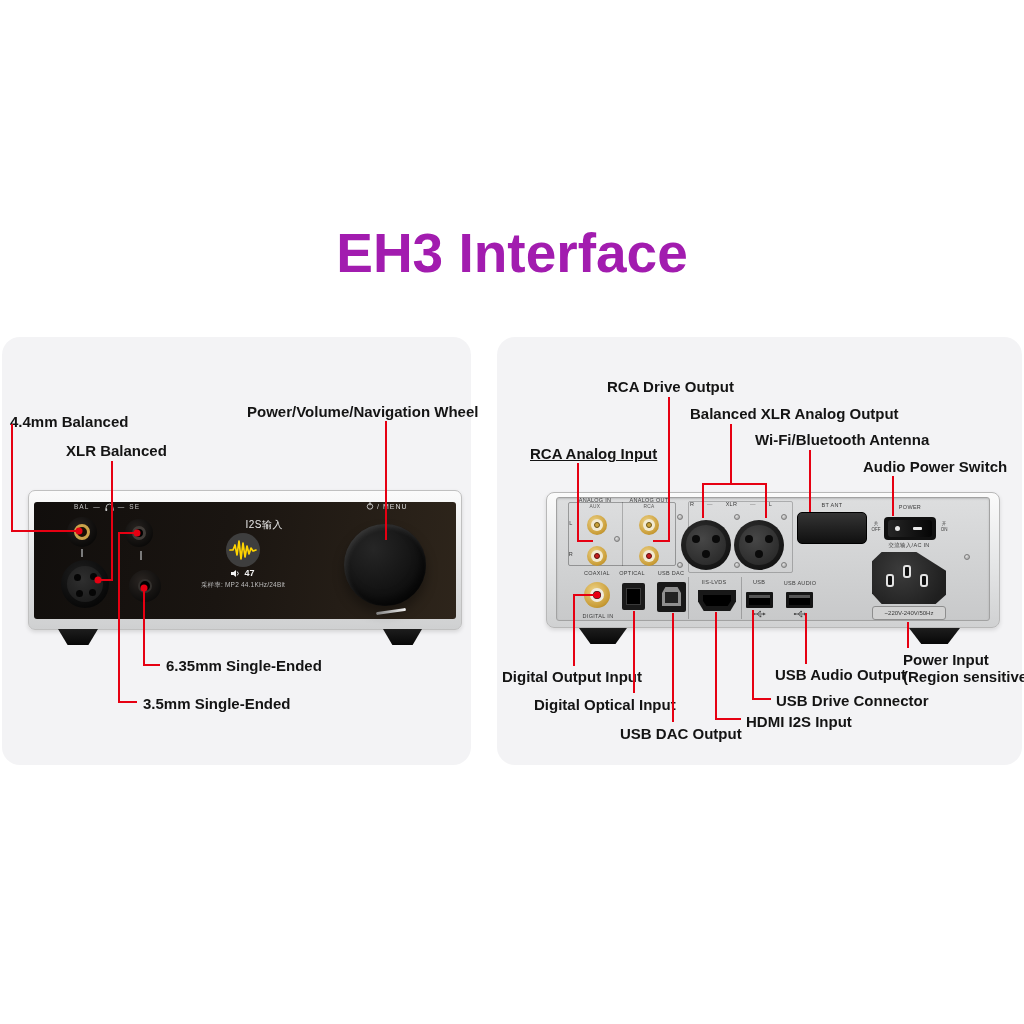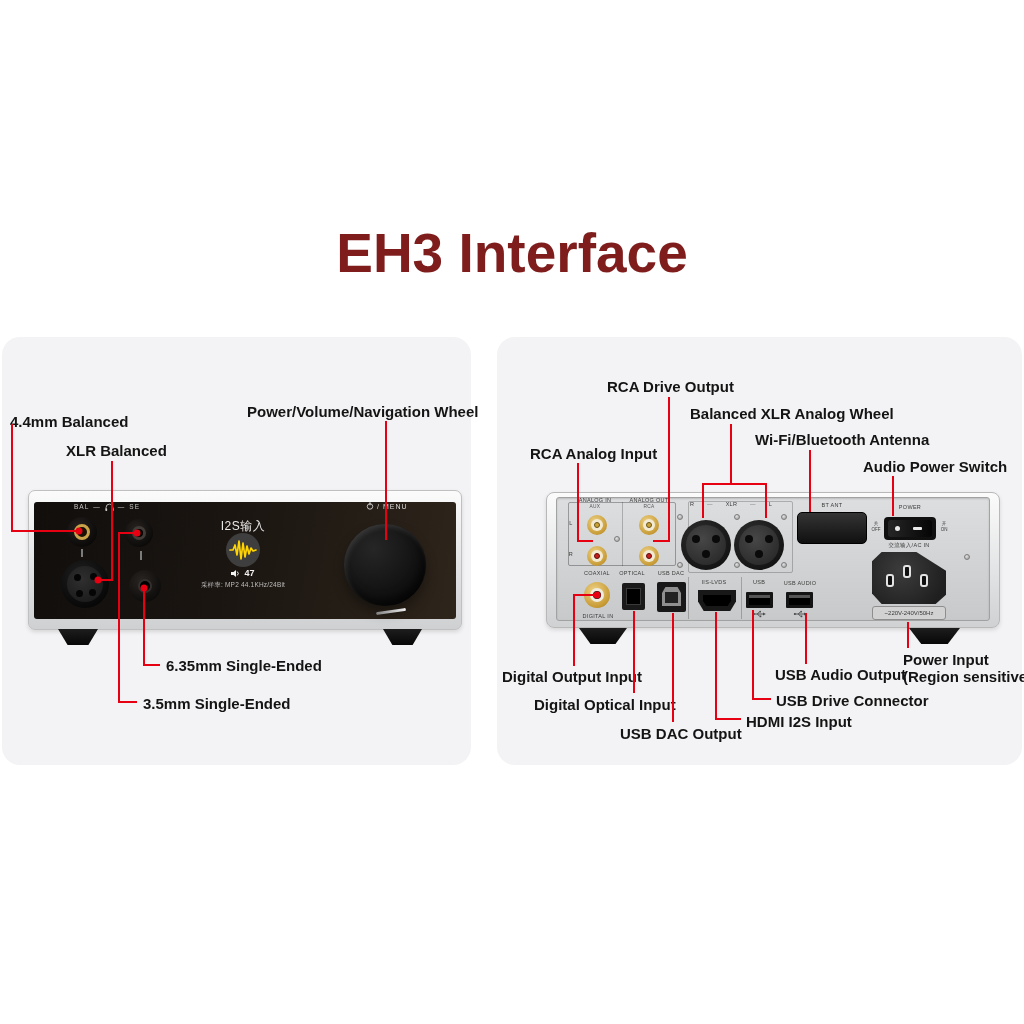--- a/index.html
+++ b/index.html
@@ -28,21 +28,21 @@
   .xlr .h{position:absolute;width:8px;height:8px;border-radius:50%;background:#0a0a0a;}
   .prong{position:absolute;width:4px;height:9px;background:#101010;border:2px solid #e3e3e3;border-radius:3px;}
   .divline{position:absolute;background:rgba(0,0,0,.22);}
   .onoff{position:absolute;font:500 4.5px/5.5px "Liberation Sans",sans-serif;color:#3b3b3b;text-align:center;}
 </style>
 </head>
 <body>
 
 <div id="canvas">
 
-  <div class="abs" style="left:0;top:221px;width:1024px;text-align:center;font-size:55px;font-weight:700;color:#7f1d1d;letter-spacing:0;">EH3 Interface</div>
+  <div class="abs" style="left:0;top:221px;width:1024px;text-align:center;font-size:55px;font-weight:700;color:#a21caf;letter-spacing:0;">EH3 Interface</div>
 
   <div class="card" style="left:2px;width:469px;"></div>
   <div class="card" style="left:497px;width:525px;"></div>
 
   <div class="abs" style="left:28px;top:490px;width:434px;height:140px;background:linear-gradient(#fbfbfb,#e2e3e4 55%,#cfd0d1);border:1px solid #c0c0c0;border-radius:7px;box-sizing:border-box;box-shadow:0 2px 4px rgba(0,0,0,.12);"></div>
   <div class="abs" style="left:34px;top:502px;width:422px;height:117px;border-radius:3px;background:linear-gradient(100deg,#110e0c 0%,#1a1511 45%,#2e251b 100%);"></div>
 
   <div class="pmicro" style="left:74px;top:503px;">
     <span>BAL</span>
     <span>—</span>
@@ -77,21 +77,21 @@
   <div class="abs circle" style="left:61px;top:560px;width:48px;height:48px;background:radial-gradient(circle at 40% 32%,#1f1f1f,#060606 80%);"></div>
   <div class="abs circle" style="left:67px;top:566px;width:36px;height:36px;background:radial-gradient(circle at 42% 38%,#2f2f2f,#1b1b1b 80%);"></div>
   <div class="abs circle" style="left:74px;top:574px;width:7px;height:7px;background:#050505;"></div>
   <div class="abs circle" style="left:90px;top:573px;width:7px;height:7px;background:#050505;"></div>
   <div class="abs circle" style="left:76px;top:590px;width:7px;height:7px;background:#050505;"></div>
   <div class="abs circle" style="left:89px;top:589px;width:7px;height:7px;background:#050505;"></div>
 
   <div class="abs circle" style="left:129px;top:570px;width:32px;height:32px;background:radial-gradient(circle at 40% 35%,#2a2522,#0c0b0a 78%);"></div>
   <div class="abs circle" style="left:138px;top:579px;width:14px;height:14px;border:2px solid #33302d;background:#000;box-sizing:border-box;"></div>
 
-  <div class="abs" style="left:203px;top:518px;width:80px;text-align:center;font-size:12px;color:#e9e9e9;letter-spacing:.5px;">I2S输入</div>
+  <div class="abs" style="left:203px;top:518px;width:80px;text-align:right;font-size:10px;color:#e9e9e9;letter-spacing:.5px;">I2S输入</div>
   <div class="abs circle" style="left:226px;top:533px;width:34px;height:34px;background:#3e3e3e;">
     <svg width="34" height="34" viewBox="0 0 34 34" style="position:absolute;left:0;top:0;">
       <polyline points="4,17 7,17 9,12 11,22 13,8 15,26 17,10 19,24 21,13 23,21 25,15 27,18 30,17" stroke="#ffd400" stroke-width="1.7" fill="none" stroke-linejoin="round" stroke-linecap="round"></polyline>
     </svg>
   </div>
   <div class="abs" style="left:213px;top:568px;width:60px;display:flex;justify-content:center;align-items:center;gap:3px;">
     <span style="display:inline-flex;">
       <svg width="10" height="9" viewBox="0 0 10 9">
           <polygon points="0,3 2.5,3 5,1 5,8 2.5,6 0,6" fill="#f2f2f2"></polygon>
           <path d="M6.3 2.6 a2.6 2.6 0 0 1 0 3.8" stroke="#f2f2f2" stroke-width="1" fill="none"></path>
@@ -247,24 +247,24 @@
   <div class="foot" style="left:579px;top:628px;width:48px;"></div>
   <div class="foot" style="left:909px;top:628px;width:51px;"></div>
 
   <div class="callout" style="left:10px;top:401px;margin-top:12px;">4.4mm Balanced</div>
   <div class="callout" style="left:66px;top:442px;">XLR Balanced</div>
   <div class="callout" style="left:247px;top:403px;">Power/Volume/Navigation Wheel</div>
   <div class="callout" style="left:166px;top:657px;">6.35mm Single-Ended</div>
   <div class="callout" style="left:143px;top:695px;">3.5mm Single-Ended</div>
 
   <div class="callout" style="left:607px;top:378px;">RCA Drive Output</div>
-  <div class="callout" style="left:690px;top:405px;">Balanced XLR Analog Wheel</div>
+  <div class="callout" style="left:690px;top:405px;">Balanced XLR Analog Output</div>
   <div class="callout" style="left:755px;top:431px;">Wi-Fi/Bluetooth Antenna</div>
   <div class="callout" style="left:863px;top:458px;">Audio Power Switch</div>
-  <div class="callout" style="left:530px;top:445px;">RCA Analog Input</div>
+  <div class="callout" style="left:530px;top:445px;text-decoration:underline;">RCA Analog Input</div>
   <div class="callout" style="left:502px;top:668px;">Digital Output Input</div>
   <div class="callout" style="left:534px;top:696px;">Digital Optical Input</div>
   <div class="callout" style="left:620px;top:725px;">USB DAC Output</div>
   <div class="callout" style="left:746px;top:713px;">HDMI I2S Input</div>
   <div class="callout" style="left:776px;top:692px;text-align:right;">USB Drive Connector</div>
   <div class="callout" style="left:775px;top:666px;">USB Audio Output</div>
   <div class="callout" style="left:903px;top:651px;">Power Input</div>
   <div class="callout" style="left:903px;top:668px;">(Region sensitive)</div>
 
   <svg class="abs" style="left:0;top:0;pointer-events:none;" width="1024" height="1024" viewBox="0 0 1024 1024">

